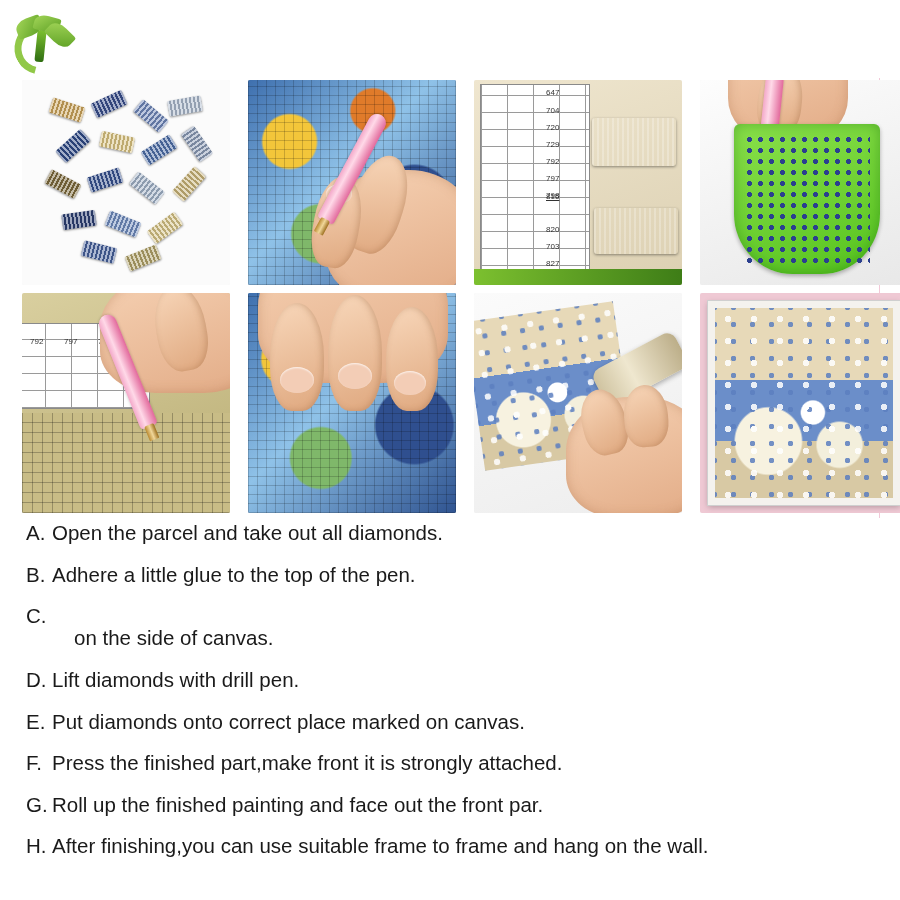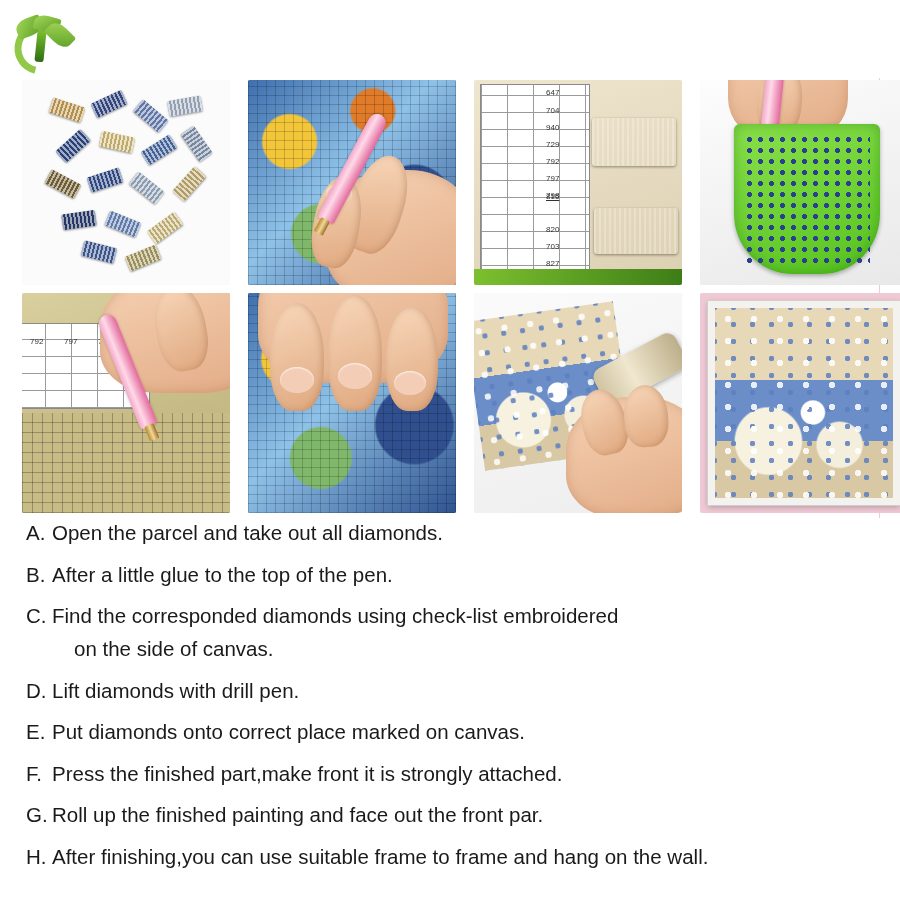--- a/index.html
+++ b/index.html
@@ -223,21 +223,21 @@
     font-family: "Liberation Sans", sans-serif;
   }
   .step .letter {
     width: 26px;
     flex: 0 0 26px;
   }
   .step .body { flex: 1 1 auto; }
   .step .cont {
     display: block;
     padding-left: 22px;
-    margin-top: 6px;
+    margin-top: 22px;
   }
   .vline {
     position: absolute;
     left: 879px;
     top: 78px;
     width: 1px;
     height: 440px;
     background: #f2c8d8;
   }
 </style>
@@ -290,21 +290,21 @@
       <div class="tip"></div>
     </div>
 
   </div>
 
   <div class="cell">
     <div style="position:absolute;inset:0;background:linear-gradient(160deg,#efe6cf,#dcd0b2);"></div>
     <div class="chart" style="left:6px;top:4px;width:108px;height:198px;"></div>
     <div class="chart-num" style="left:72px;top:8px;">647</div>
     <div class="chart-num" style="left:72px;top:26px;">704</div>
-    <div class="chart-num" style="left:72px;top:43px;">940</div>
+    <div class="chart-num" style="left:72px;top:43px;">720</div>
     <div class="chart-num" style="left:72px;top:60px;">729</div>
     <div class="chart-num" style="left:72px;top:77px;">792</div>
     <div class="chart-num" style="left:72px;top:94px;">797</div>
     <div class="chart-num" style="left:72px;top:111px;">798</div>
     <div class="chart-num" style="left:72px;top:112px;text-decoration:underline;">815</div>
     <div class="chart-num" style="left:72px;top:145px;">820</div>
     <div class="chart-num" style="left:72px;top:162px;">703</div>
     <div class="chart-num" style="left:72px;top:179px;">827</div>
     <div style="position:absolute;left:118px;top:38px;width:84px;height:48px;background:linear-gradient(160deg,#20306a,#4a5f9e);border-radius:3px;box-shadow:0 1px 3px rgba(0,0,0,.4);background-image:repeating-linear-gradient(90deg,rgba(255,255,255,.25) 0 2px,transparent 2px 5px);"></div>
     <div style="position:absolute;left:120px;top:128px;width:84px;height:46px;background:linear-gradient(160deg,#1d2c63,#41559a);border-radius:3px;box-shadow:0 1px 3px rgba(0,0,0,.4);background-image:repeating-linear-gradient(90deg,rgba(255,255,255,.25) 0 2px,transparent 2px 5px);"></div>
@@ -371,27 +371,26 @@
 
 <div class="steps">
 
   <div class="step">
     <span class="letter">A.</span>
     <span class="body">Open the parcel and take out all diamonds.</span>
   </div>
 
   <div class="step">
     <span class="letter">B.</span>
-    <span class="body">After a little glue to the top of the pen.</span>
+    <span class="body">Adhere a little glue to the top of the pen.</span>
   </div>
 
   <div class="step">
     <span class="letter">C.</span>
     <span class="body">
-      <span>Find the corresponded diamonds using check-list embroidered</span>
       <span class="cont">on the side of canvas.</span>
     </span>
   </div>
 
   <div class="step">
     <span class="letter">D.</span>
     <span class="body">Lift diamonds with drill pen.</span>
   </div>
 
   <div class="step">

